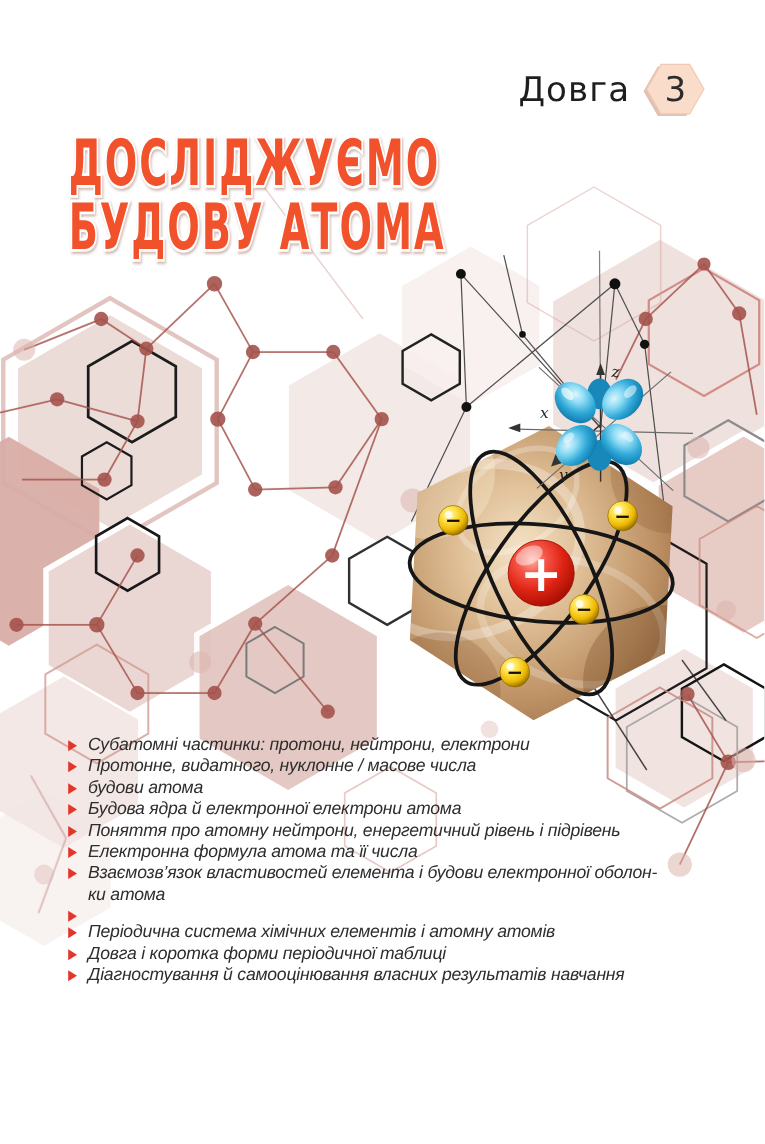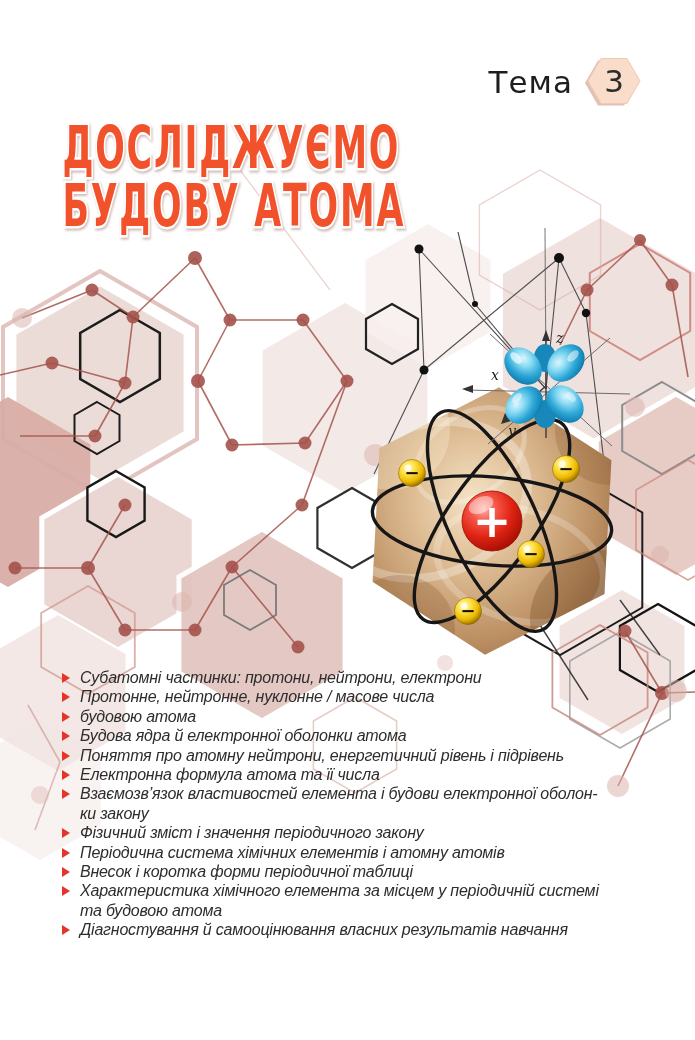--- a/index.html
+++ b/index.html
@@ -267,21 +267,21 @@
       </g>
       <g>
         <text x="556" y="343" class="axis-label">z</text>
         <text x="491" y="380" class="axis-label">x</text>
         <text x="508" y="436" class="axis-label">y</text>
       </g>
     </g>
   </svg>
 
   <div class="theme">
-    <span class="theme-label">Тема</span>
+    <span class="theme-label">Довга</span>
     <svg width="64" height="56" viewBox="0 0 64 56">
       <polygon class="badge-back" points="43.0,6.5 56.0,29.0 43.0,51.5 17.0,51.5 4.0,29.0 17.0,6.5"></polygon>
       <polygon class="badge-front" points="46.0,4.5 59.0,27.0 46.0,49.5 20.0,49.5 7.0,27.0 20.0,4.5"></polygon>
       <text x="33" y="38" class="badge-num">3</text>
     </svg>
   </div>
 
   <svg class="title" width="480" height="120" viewBox="0 0 480 120">
     <text x="4" y="46" transform="scale(0.6,1)" fill="#f1512b">ДОСЛІДЖУЄМО</text>
     <text x="4" y="104" transform="scale(0.6,1)" fill="#f1512b">БУДОВУ АТОМА</text>
@@ -291,35 +291,35 @@
   <div class="topic">
     <span class="tri"></span>
     <div class="t-lines">
           <div class="t-line">Субатомні частинки: протони, нейтрони, електрони</div>
         </div>
   </div>
 
   <div class="topic">
     <span class="tri"></span>
     <div class="t-lines">
-          <div class="t-line">Протонне, нейтронне, нуклонне / масове числа</div>
-        </div>
-  </div>
-
-  <div class="topic">
-    <span class="tri"></span>
-    <div class="t-lines">
-          <div class="t-line">будовою атома</div>
-        </div>
-  </div>
-
-  <div class="topic">
-    <span class="tri"></span>
-    <div class="t-lines">
-          <div class="t-line">Будова ядра й електронної оболонки атома</div>
+          <div class="t-line">Протонне, видатного, нуклонне / масове числа</div>
+        </div>
+  </div>
+
+  <div class="topic">
+    <span class="tri"></span>
+    <div class="t-lines">
+          <div class="t-line">будови атома</div>
+        </div>
+  </div>
+
+  <div class="topic">
+    <span class="tri"></span>
+    <div class="t-lines">
+          <div class="t-line">Будова ядра й електронної електрони атома</div>
         </div>
   </div>
 
   <div class="topic">
     <span class="tri"></span>
     <div class="t-lines">
           <div class="t-line">Поняття про атомну нейтрони, енергетичний рівень і підрівень</div>
         </div>
   </div>
 
@@ -327,52 +327,42 @@
     <span class="tri"></span>
     <div class="t-lines">
           <div class="t-line">Електронна формула атома та її числа</div>
         </div>
   </div>
 
   <div class="topic">
     <span class="tri"></span>
     <div class="t-lines">
           <div class="t-line">Взаємозв’язок властивостей елемента і будови електронної оболон-</div>
-          <div class="t-line">ки закону</div>
-        </div>
-  </div>
-
-  <div class="topic">
-    <span class="tri"></span>
-    <div class="t-lines">
-          <div class="t-line">Фізичний зміст і значення періодичного закону</div>
-        </div>
+          <div class="t-line">ки атома</div>
+        </div>
+  </div>
+
+  <div class="topic">
+    <span class="tri"></span>
   </div>
 
   <div class="topic">
     <span class="tri"></span>
     <div class="t-lines">
           <div class="t-line">Періодична система хімічних елементів і атомну атомів</div>
         </div>
   </div>
 
   <div class="topic">
     <span class="tri"></span>
     <div class="t-lines">
-          <div class="t-line">Внесок і коротка форми періодичної таблиці</div>
-        </div>
-  </div>
-
-  <div class="topic">
-    <span class="tri"></span>
-    <div class="t-lines">
-          <div class="t-line">Характеристика хімічного елемента за місцем у періодичній системі</div>
-          <div class="t-line">та будовою атома</div>
-        </div>
-  </div>
+          <div class="t-line">Довга і коротка форми періодичної таблиці</div>
+        </div>
+  </div>
+
 
   <div class="topic">
     <span class="tri"></span>
     <div class="t-lines">
           <div class="t-line">Діагностування й самооцінювання власних результатів навчання</div>
         </div>
   </div>
 </div>
 </div>
 

